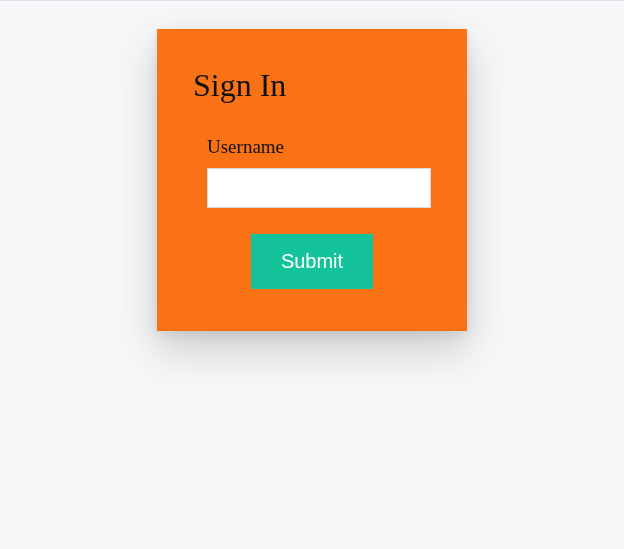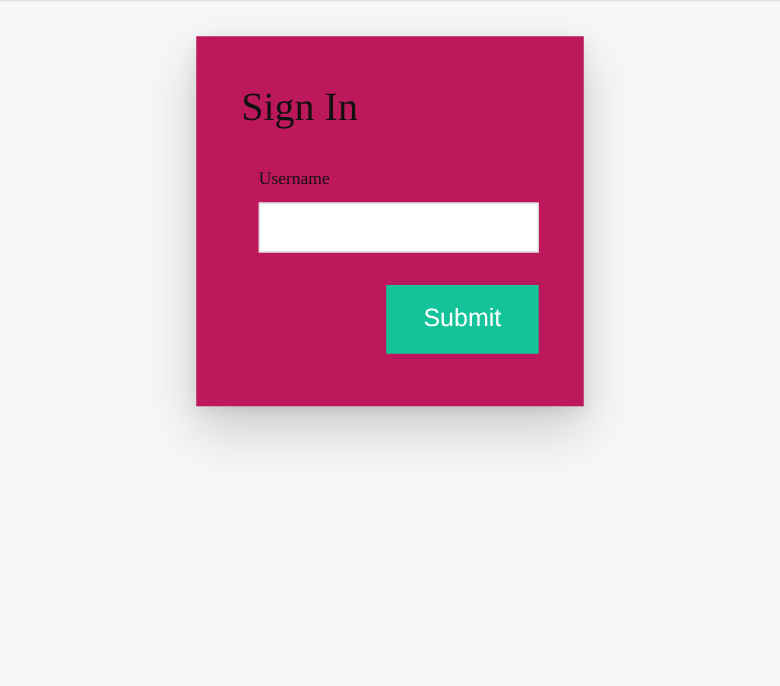--- a/index.html
+++ b/index.html
@@ -14,52 +14,52 @@
       border-top: 1px solid #dde0e4;
       display: flex;
       justify-content: center;
       align-items: flex-start;
       padding-top: 28px;
       font-family: Georgia, 'Times New Roman', serif;
       color: #161616;
     }
     .card {
       width: 310px;
-      background: #be185d;
+      background: #f97316;
       box-shadow: 0 18px 40px rgba(0,0,0,0.18), 0 4px 12px rgba(0,0,0,0.08);
       padding: 38px 36px 42px 36px;
     }
     .title {
       font-size: 32px;
       font-weight: 400;
       margin-bottom: 32px;
       color: #111;
     }
     .field {
       margin-bottom: 26px;
       padding-left: 14px;
     }
     .label {
       display: block;
-      font-size: 14px;
+      font-size: 19px;
       margin-bottom: 10px;
       color: #111;
     }
     .text-input {
       width: 224px;
       height: 40px;
       border: 1px solid #d9d9d9;
       background: #fff;
       font-size: 16px;
       padding: 0 8px;
       outline: none;
     }
     .btn-row {
       display: flex;
-      justify-content: flex-end;
+      justify-content: center;
     }
     .submit-btn {
       background: #15c39a;
       color: #ffffff;
       border: none;
       font-family: Arial, Helvetica, sans-serif;
       font-size: 20px;
       padding: 16px 30px;
       cursor: pointer;
     }

